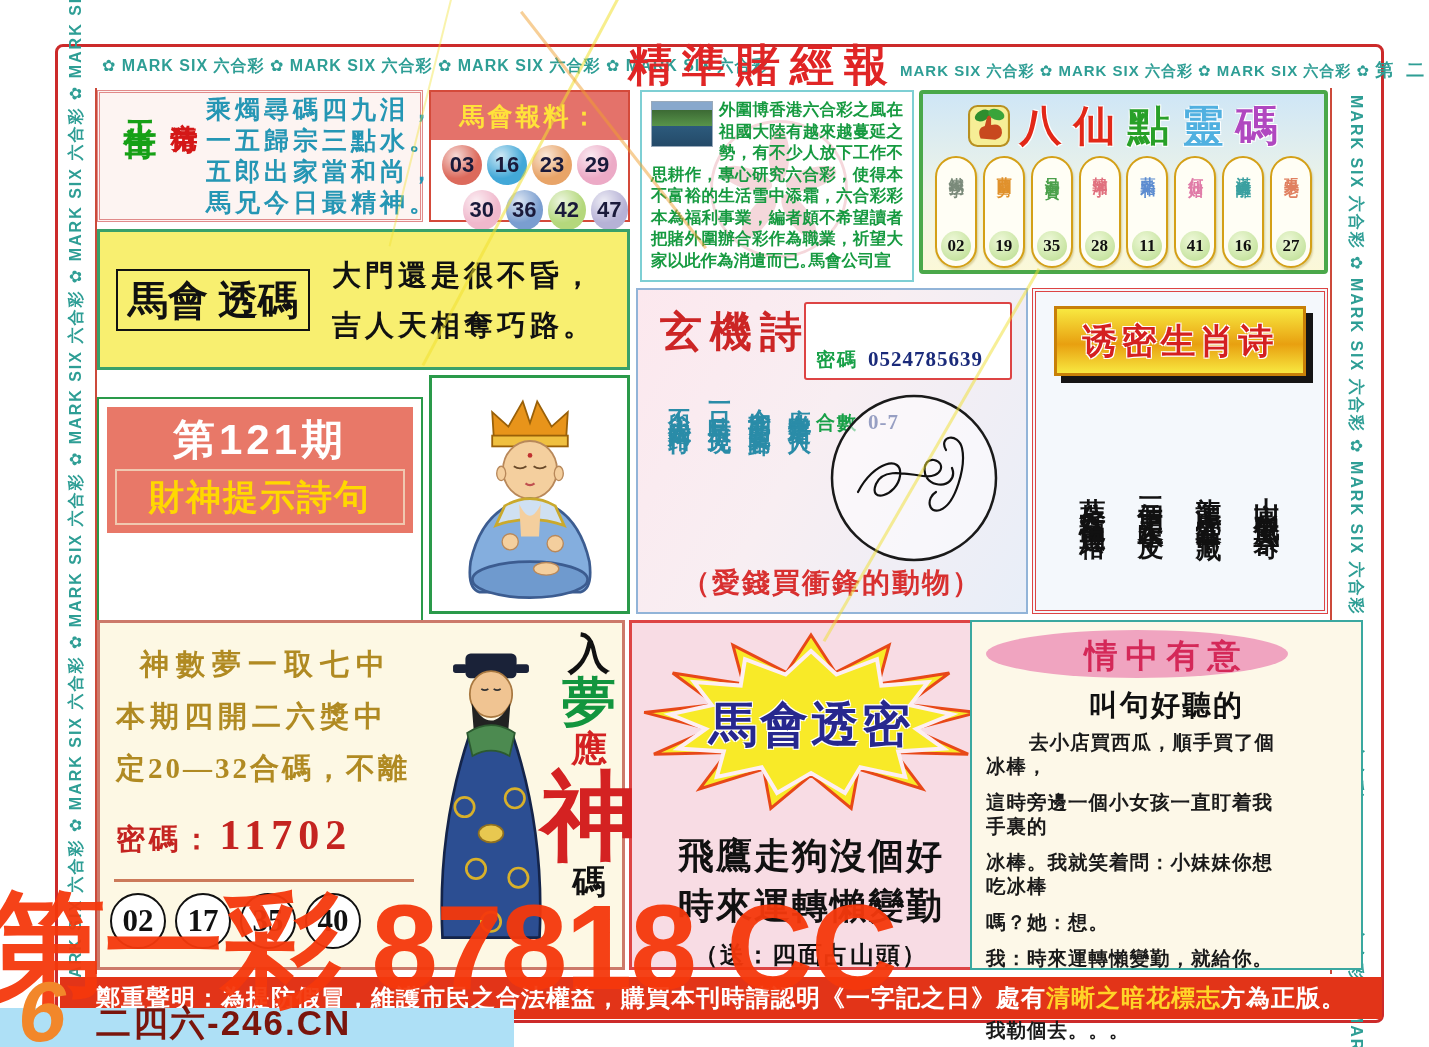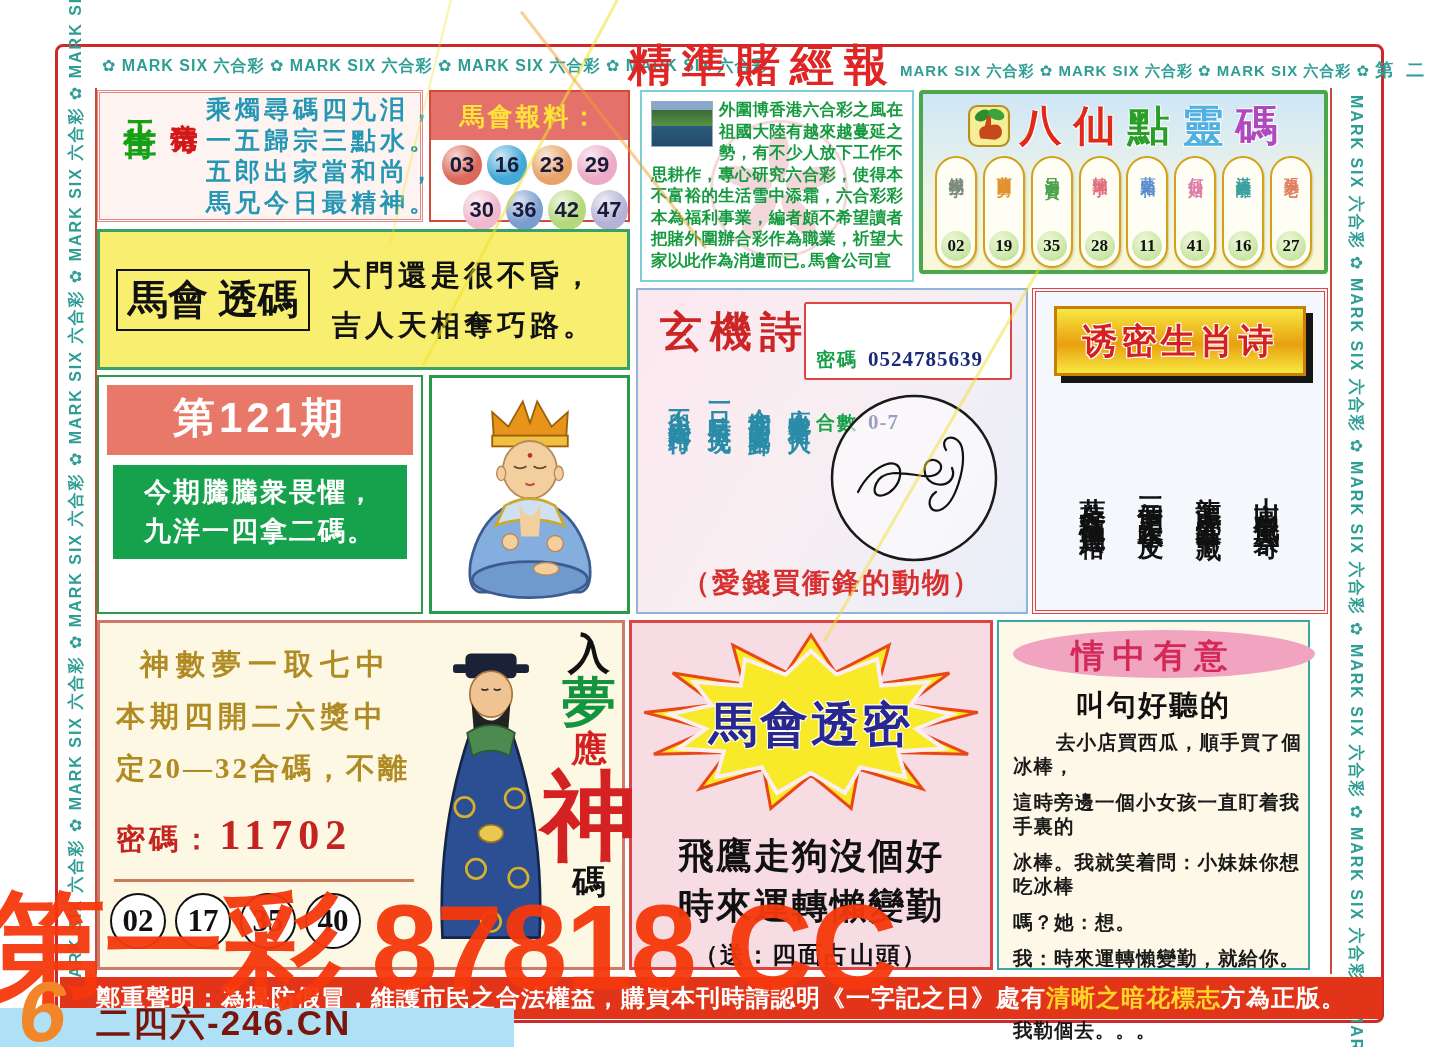--- a/index.html
+++ b/index.html
@@ -58,27 +58,27 @@
   .bx-char { font-size:42px; font-weight:900; letter-spacing:2px; text-shadow:1px 1px 0 #fff,-1px 1px 0 #fff,1px -1px 0 #fff; }
   .bx-caps { display:flex; justify-content:space-between; padding:0 4px; margin-top:2px; }
   .capsule { width:42px; height:112px; border:2px solid #d4a017; border-radius:22px; background:#fffef5;
     display:flex; flex-direction:column; align-items:center; justify-content:space-between; padding:7px 0 5px; box-shadow:1px 2px 2px rgba(150,120,0,.3); }
   .cap-name { writing-mode:vertical-rl; font-size:15px; font-weight:900; letter-spacing:3px; }
   .cap-num { width:30px; height:30px; border-radius:50%; background:radial-gradient(circle at 40% 32%,#eef8d8,#b8dc8c);
     display:flex; align-items:center; justify-content:center; font-size:17px; font-weight:700; color:#111; font-family:"Liberation Serif","DejaVu Serif",serif; }
 
   
   .p-touma { left:97px; top:229px; width:533px; height:141px; background:#f8ef70; border:3px solid #3aa06a;
-    display:flex; align-items:center; gap:22px; padding:0 16px;font-family:Liberation Serif, serif; }
+    display:flex; align-items:center; gap:22px; padding:0 16px; }
   .tm-label { border:2.5px solid #111; padding:6px 10px; display:grid; grid-template-columns:auto auto; gap:2px 10px; }
   .tm-label span { font-size:40px; font-weight:900; color:#111; line-height:46px; }
   .tm-lines { font-size:29px; font-weight:900; color:#111; letter-spacing:4px; line-height:50px; white-space:nowrap; }
 
   
-  .p-issue { left:97px; top:375px; width:326px; height:239px; border:2px solid #2a9a4a; padding:8px; }
+  .p-issue { left:97px; top:397px; width:326px; height:239px; border:2px solid #2a9a4a; padding:8px; }
   .issue-salmon { background:#e87868; padding:4px 6px 8px; }
   .issue-num { color:#fff; font-size:42px; font-weight:900; text-align:center; letter-spacing:4px; line-height:58px; }
   .issue-strip { border:2px solid #f0c8b0; margin:0 2px; text-align:center;
     color:#ffd800; font-size:35px; font-weight:900; letter-spacing:2px; line-height:52px; }
   .issue-green { margin:10px 6px 0; background:#16a24c; text-align:center; padding:8px 0;
     color:#fff; font-size:27px; font-weight:800; letter-spacing:2px; line-height:39px; }
 
   
   .p-figure { left:429px; top:375px; width:201px; height:239px; border:3px solid #2a9a4a;
     display:flex; align-items:center; justify-content:center; }
@@ -134,21 +134,21 @@
 
   
   .p-toumi { left:629px; top:620px; width:364px; height:350px; border:3px solid #d44; background:#f8dce4; text-align:center; }
   .star-wrap { position:relative; width:348px; height:180px; margin:8px auto 0; }
   .star-title { position:absolute; left:0; top:62px; width:100%; color:#28288e; font-size:48px; font-weight:900;
     letter-spacing:3px; text-shadow:1px 1px 0 #fff,-1px -1px 0 #fff,1px -1px 0 #fff,-1px 1px 0 #fff; }
   .toumi-lines { margin-top:20px; color:#111; font-size:36px; font-weight:900; letter-spacing:2px; line-height:50px; }
   .toumi-bonus { margin-top:8px; color:#111; font-size:24px; font-weight:900; letter-spacing:2px; }
 
   
-  .p-qing { left:997px; top:620px; width:313px; height:350px; border:2px solid #3aa8a0; background:#fdf8e8; }
+  .p-qing { left:970px; top:620px; width:393px; height:350px; border:2px solid #3aa8a0; background:#fdf8e8; }
   .q-ellipse { position:absolute; left:14px; top:8px; width:302px; height:48px; background:#f0a4c0; border-radius:50%; }
   .q-title { position:absolute; left:0; top:12px; width:100%; text-align:center;
     color:#d42858; font-size:33px; font-weight:900; letter-spacing:8px; }
   .q-sub { position:absolute; left:0; top:64px; width:100%; text-align:center; color:#111; font-size:29px; font-weight:900; letter-spacing:2px; }
   .q-story { position:absolute; left:14px; top:108px; width:303px; color:#1a1a1a; font-size:19.5px; font-weight:700; letter-spacing:1px; }
   .q-story div { margin-bottom:12px; line-height:24px; }
   .q-story div:first-child { text-indent:2.2em; }
 
   
   .bottom-bar { position:absolute; left:60px; top:977px; width:1322px; height:42px; background:#e23418;
@@ -293,24 +293,21 @@
     </div>
     <div class="tm-lines">
       <div>大門還是很不昏，</div>
       <div>吉人天相奪巧路。</div>
     </div>
   </div>
 
   <div class="panel p-issue">
     <div class="issue-salmon">
       <div class="issue-num">第121期</div>
-    </div>
-    <div class="issue-green">
-      <div>今期騰騰衆畏懼，</div>
-      <div>九洋一四拿二碼。</div>
+      <div class="issue-strip">財神提示詩句</div>
     </div>
   </div>
 
   <div class="panel p-figure">
     <svg width="180" height="222" viewBox="0 0 200 240">
       <path d="M60 60 L58 28 L76 44 L92 16 L100 40 L108 16 L124 44 L142 28 L140 60 z" fill="#e8941a" stroke="#9a6008" stroke-width="2"></path>
       <rect x="58" y="54" width="84" height="12" fill="#f0c040" stroke="#9a6008" stroke-width="2"></rect>
       <ellipse cx="100" cy="92" rx="30" ry="32" fill="#f4cf9e" stroke="#b8885a" stroke-width="2"></ellipse>
       <ellipse cx="68" cy="96" rx="5" ry="8" fill="#f4cf9e" stroke="#b8885a" stroke-width="1.5"></ellipse>
       <ellipse cx="132" cy="96" rx="5" ry="8" fill="#f4cf9e" stroke="#b8885a" stroke-width="1.5"></ellipse>

